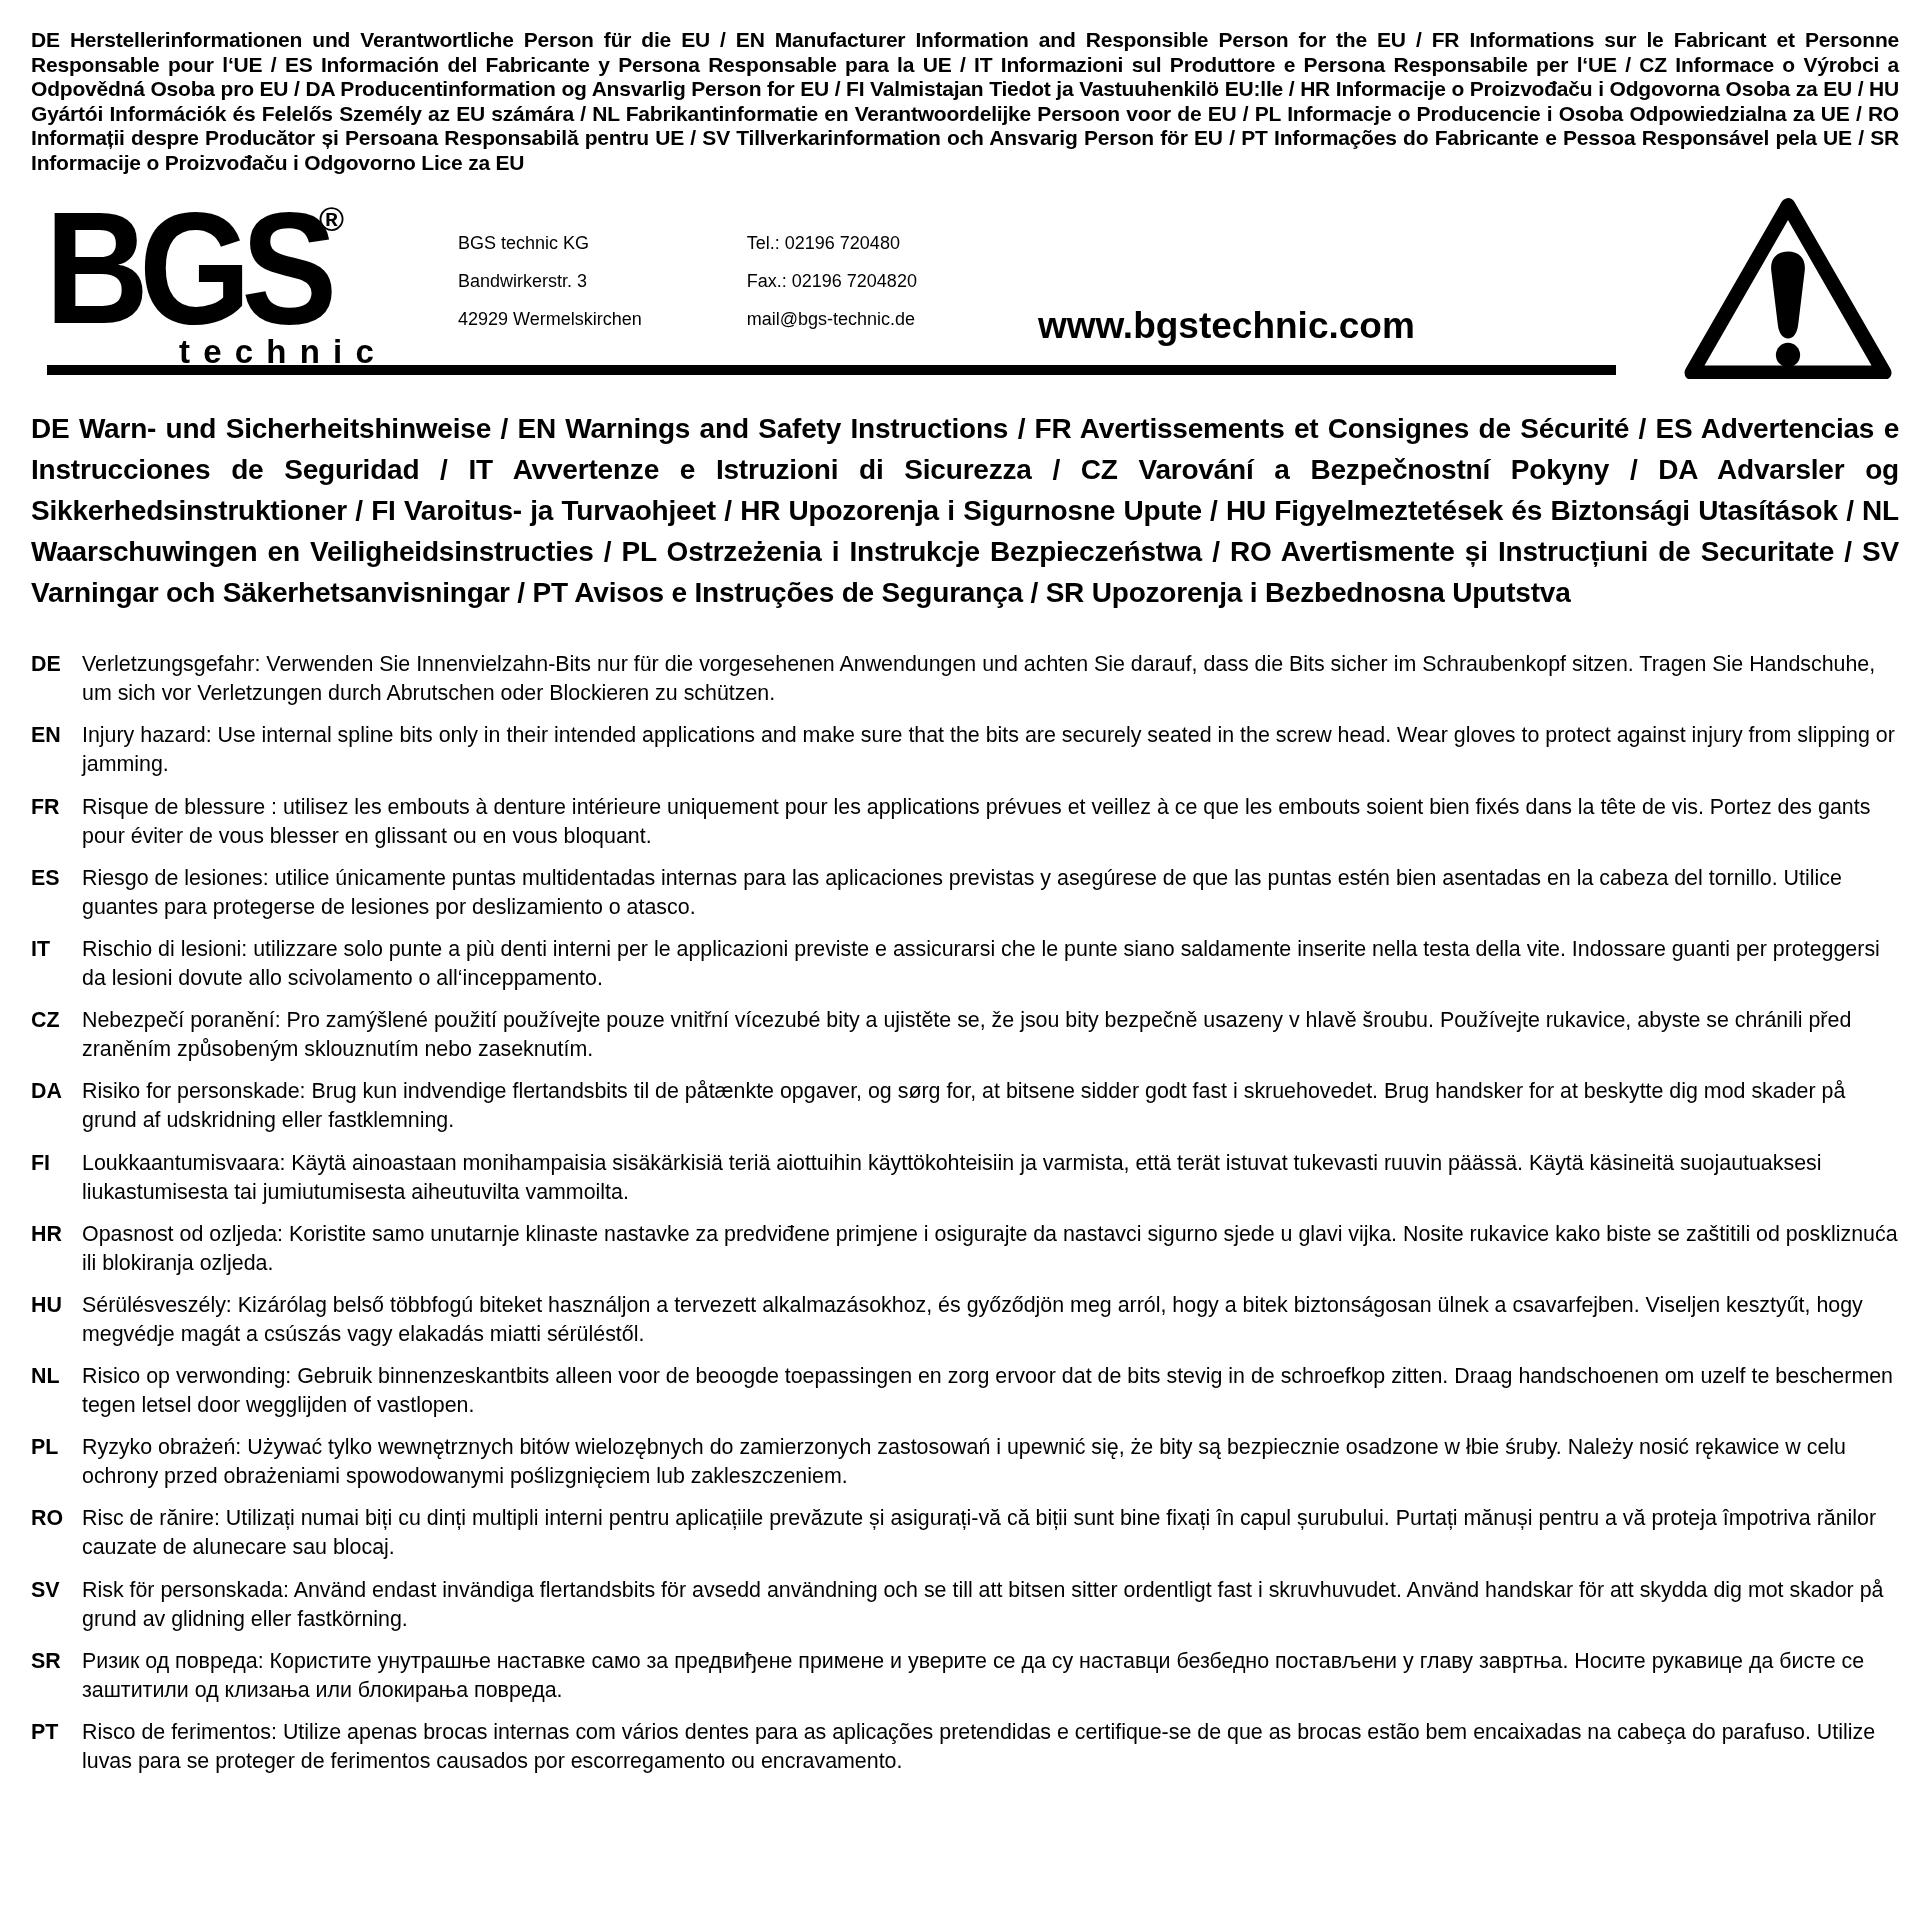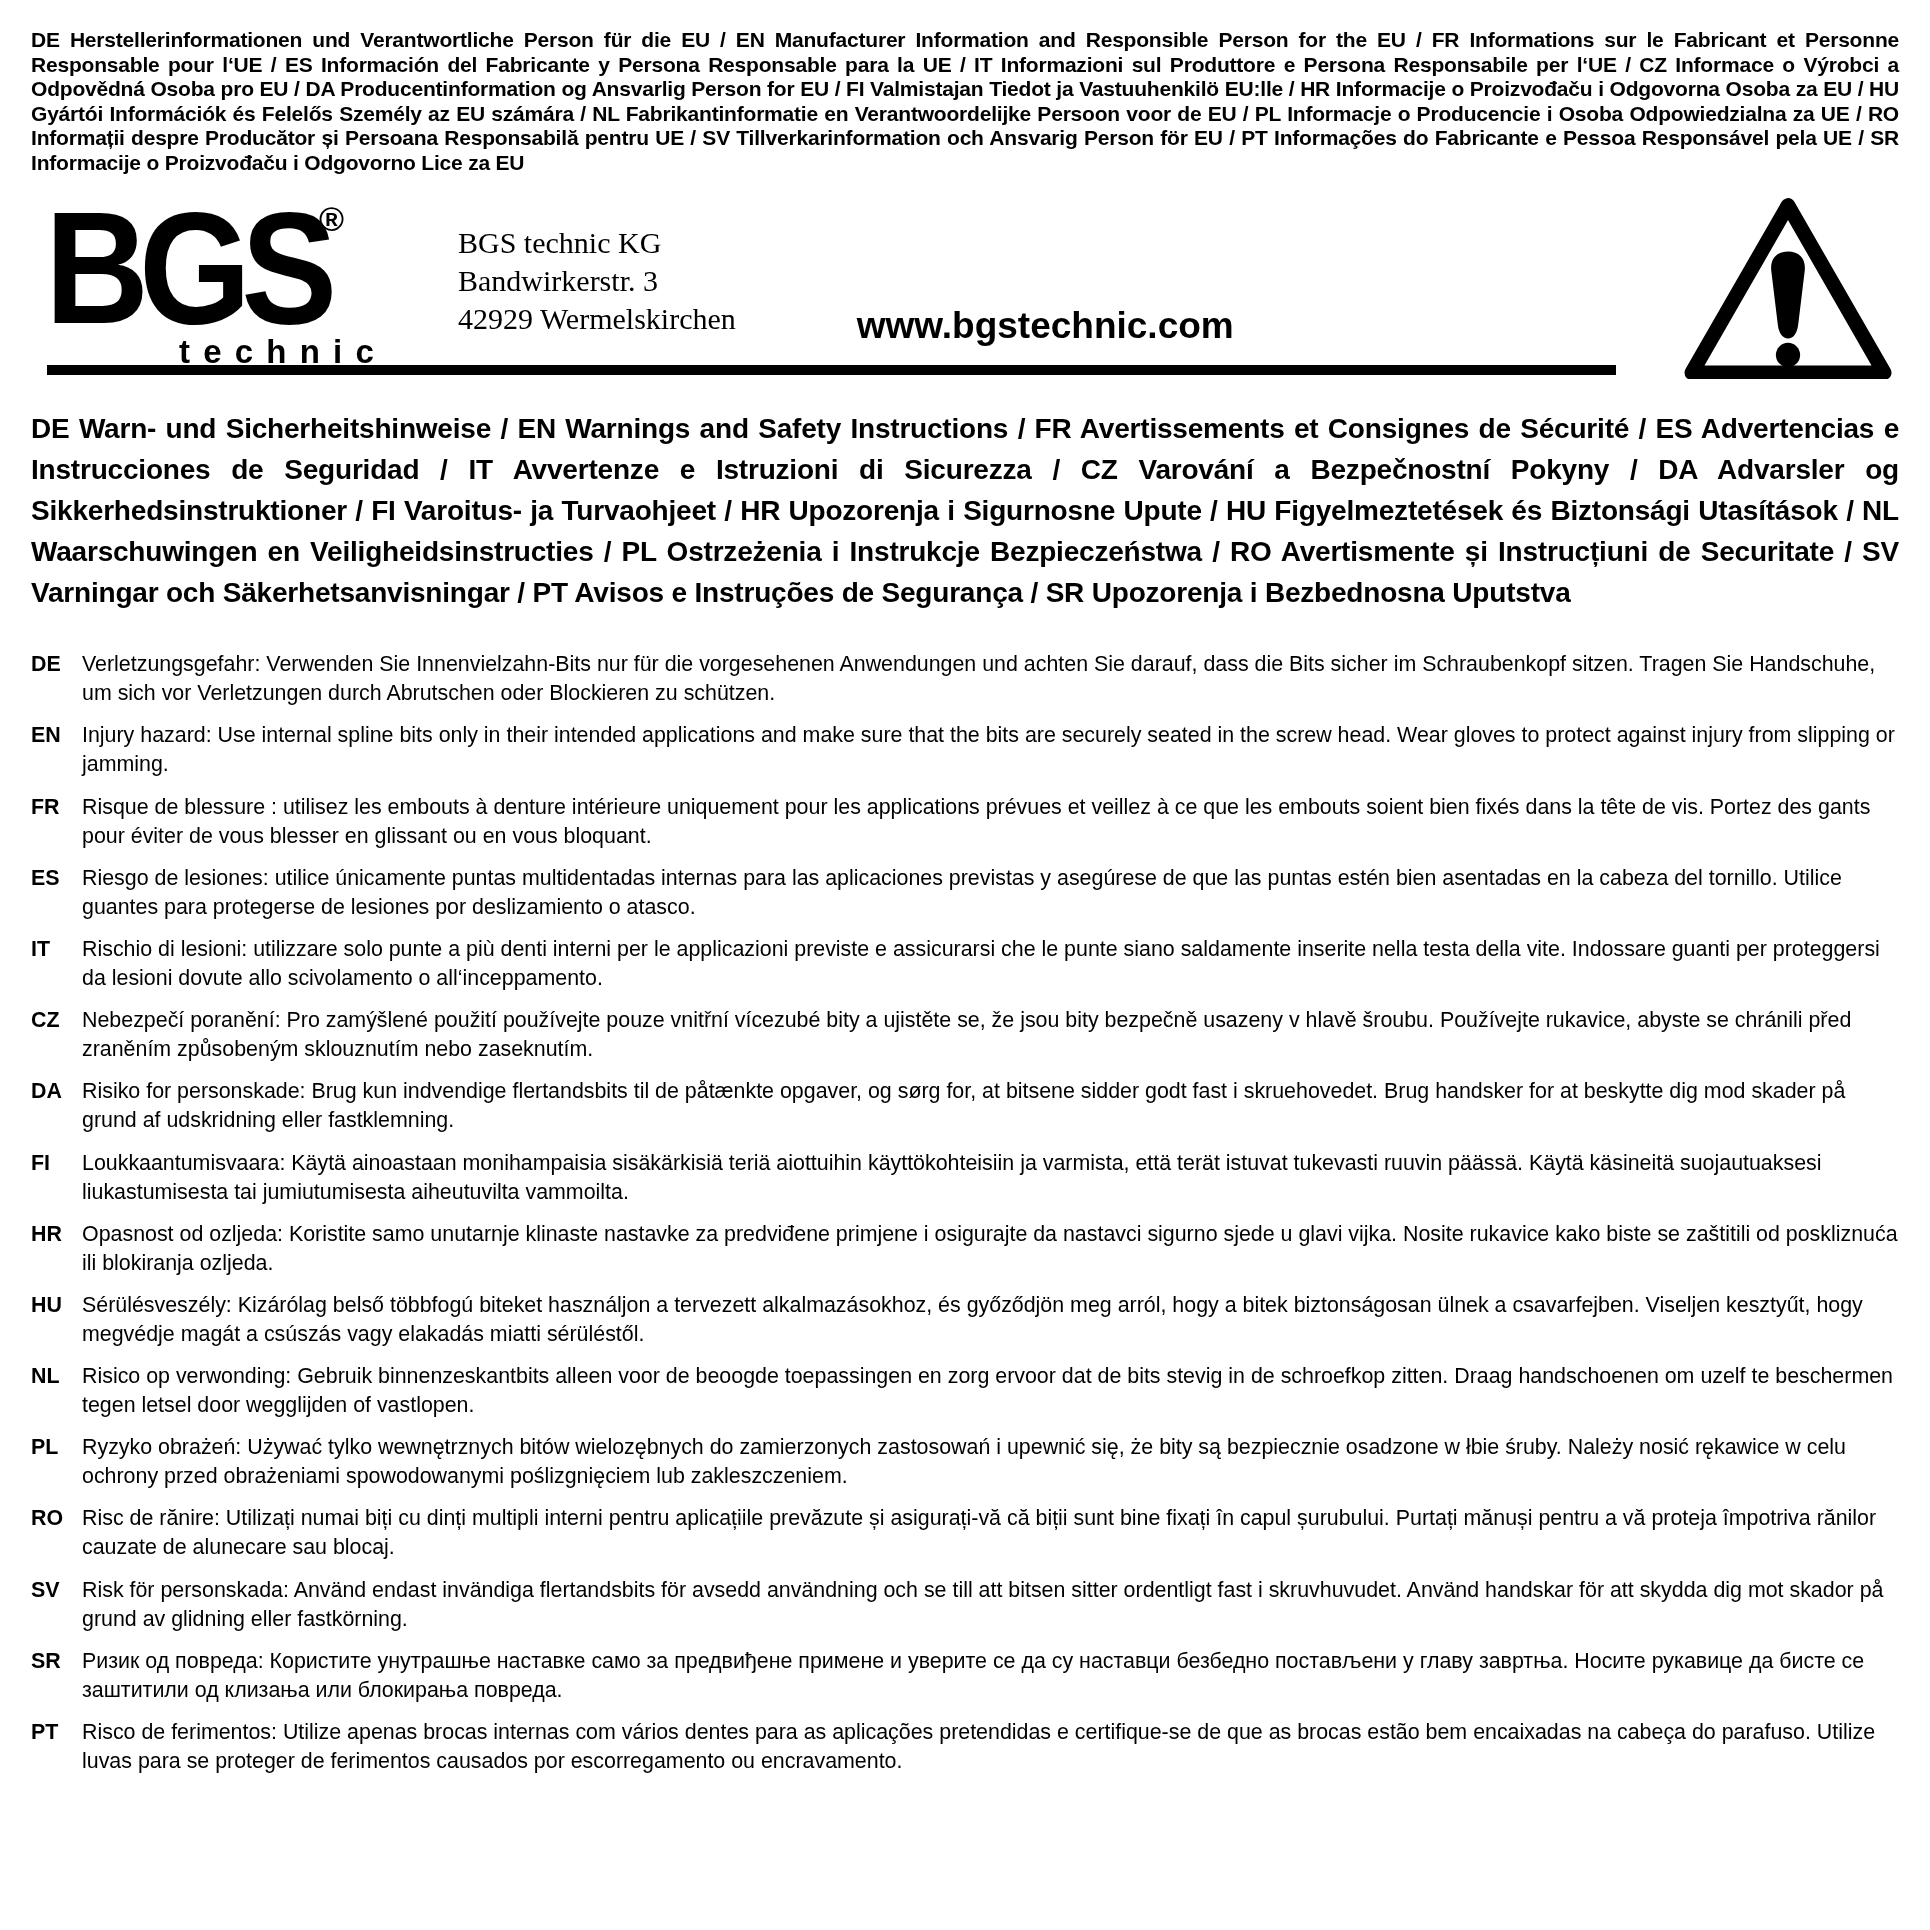--- a/index.html
+++ b/index.html
@@ -46,25 +46,24 @@
     position:absolute; top:-1.6px; left:274px;
     font-size:34px; font-weight:bold;
   }
   .logo-technic {
     position:absolute; left:134px; bottom:3.1px;
     font-size:33px; font-weight:bold;
     letter-spacing:13.2px;
     white-space:nowrap;
   }
   .address, .contact {
-    font-size:30px;
+    font-size:18px;
     line-height:38px;
     padding-top:22px;
     white-space:nowrap;
-    font-family:Liberation Serif, serif;
   }
   .address { margin-left:78px; }
   .contact { margin-left:105px; }
   .website {
     margin-left:121px;
     margin-top:103px;
     font-size:37px;
     font-weight:bold;
     white-space:nowrap;
   }
@@ -115,20 +114,25 @@
       <span class="logo-reg">®</span>
       <span class="logo-technic">technic</span>
     </div>
 
     <div class="address">
       <div>BGS technic KG</div>
       <div>Bandwirkerstr. 3</div>
       <div>42929 Wermelskirchen</div>
     </div>
 
+    <div class="contact">
+      <div>Tel.: 02196 720480</div>
+      <div>Fax.: 02196 7204820</div>
+      <div>mail@bgs-technic.de</div>
+    </div>
 
     <div class="website">www.bgstechnic.com</div>
 
     <svg class="triangle" viewBox="0 0 100 88" xmlns="http://www.w3.org/2000/svg">
       <path d="M50 5 L96 85 L4 85 Z" fill="none" stroke="#000000" stroke-width="7" stroke-linejoin="round"></path>
       <path d="M50 27 c5.5 0 8.6 3.6 8 9.2 l-3.1 25.6 c-0.5 4.4 -2.3 6.8 -4.9 6.8 c-2.6 0 -4.4 -2.4 -4.9 -6.8 l-3.1 -25.6 c-0.6 -5.6 2.5 -9.2 8 -9.2 z" fill="#000000"></path>
       <circle cx="50" cy="76.5" r="5.8" fill="#000000"></circle>
     </svg>
   </div>
 

